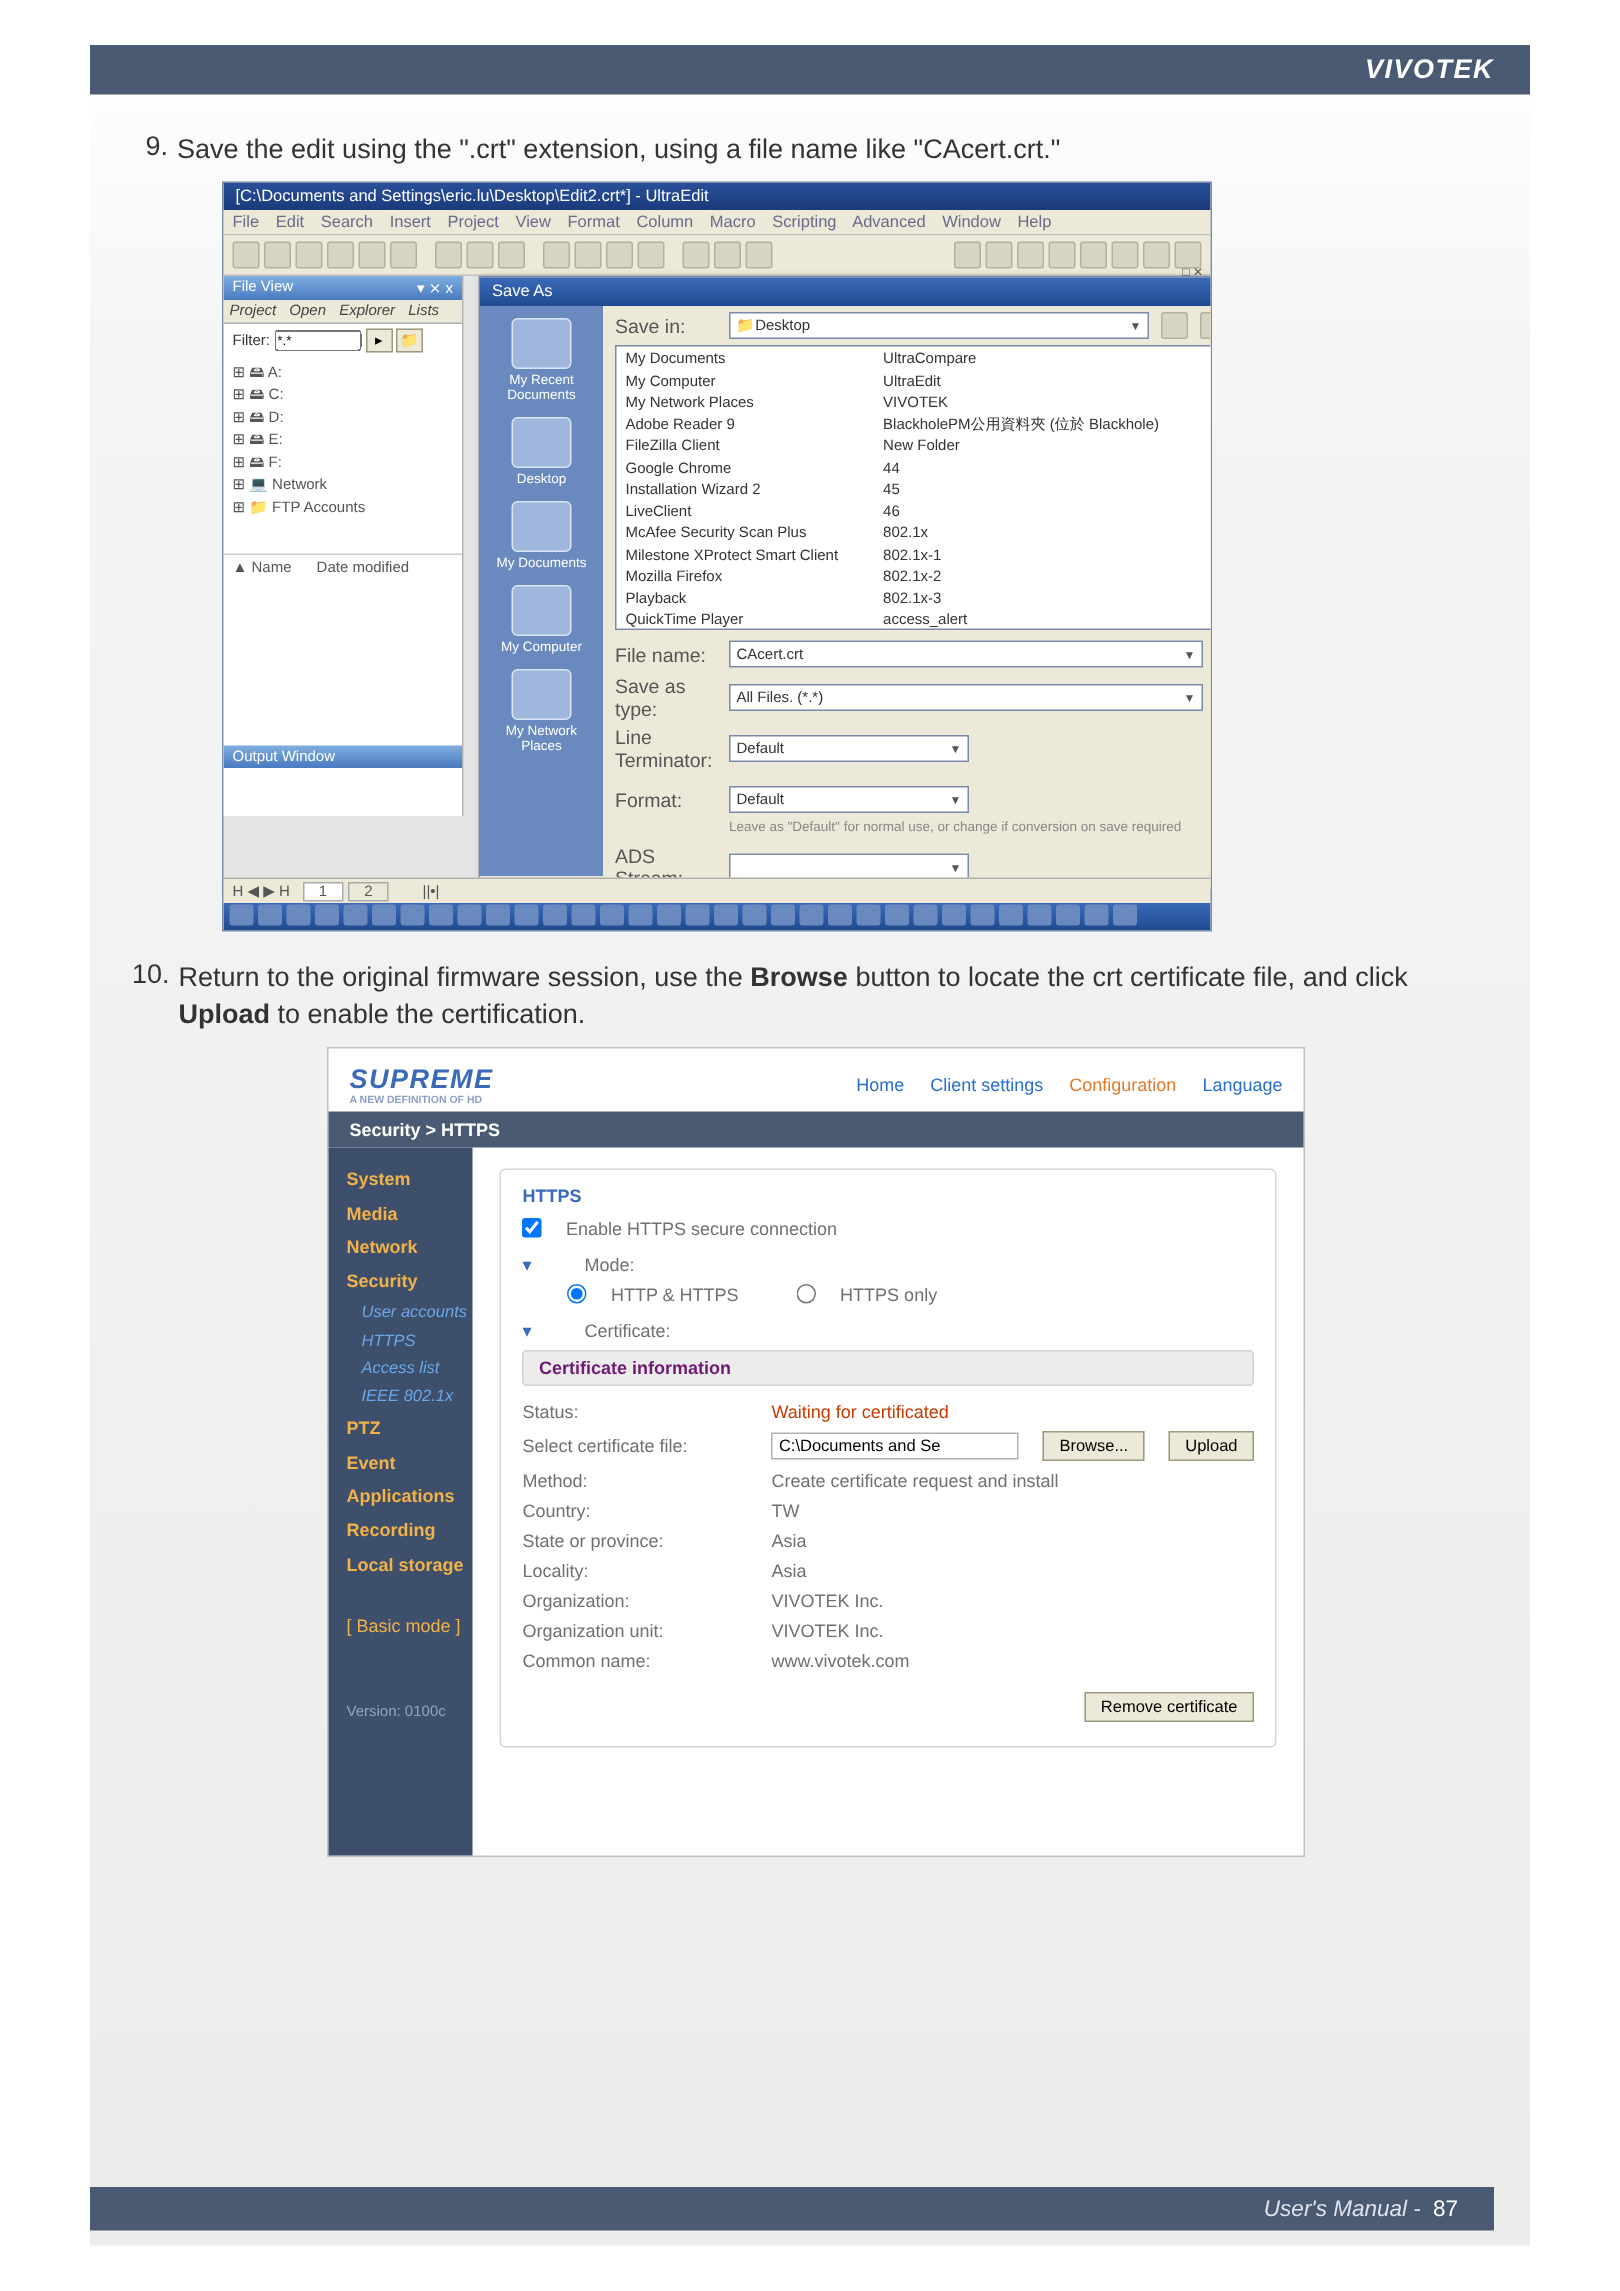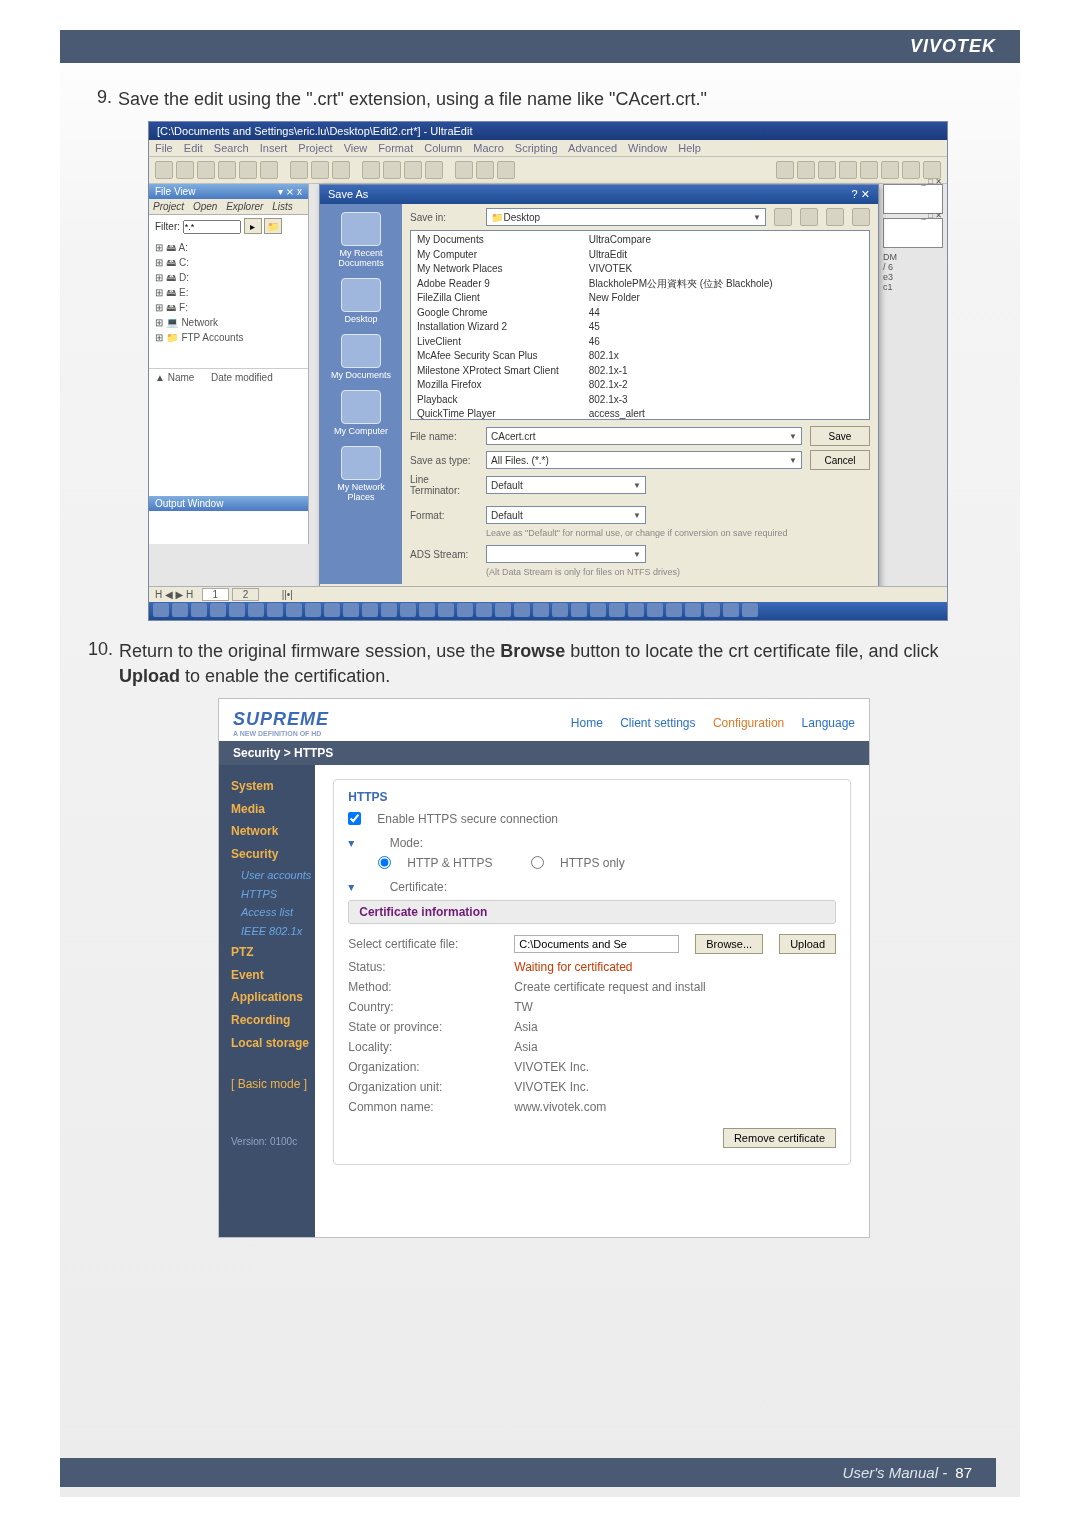--- a/index.html
+++ b/index.html
@@ -26,21 +26,21 @@
     text-align: right;
     padding: 6px 24px;
     font-size: 18px;
     letter-spacing: 1px;
   }
   .content { padding: 24px 28px; }
   .step { display: flex; gap: 6px; margin-bottom: 10px; font-size: 18px; color: #333; }
   .step .num { flex: 0 0 24px; text-align: right; }
   .step .txt { flex: 1; line-height: 1.35; }
   .screenshot1 {
-    width: 800px; height: 500px;
+    width: 660px; height: 500px;
     margin: 6px 0 18px 60px;
     border: 1px solid #7a8aa8;
     background: #e6e6e6;
     position: relative;
     font-size: 11px;
     overflow: hidden;
   }
   .ss1-title {
     background: linear-gradient(#2a4f9a,#1a3a7a);
     color: #fff;
@@ -109,21 +109,21 @@
     padding: 8px 4px;
     display: flex; flex-direction: column; gap: 10px;
     text-align: center; color: #fff; font-size: 9px;
   }
   .side-item .ico {
     width: 40px; height: 34px; margin: 0 auto 2px;
     background: #9fb7dc; border: 1px solid #dbe5f3; border-radius: 4px;
   }
   .dlg-main { flex: 1; background: #ece9d8; padding: 4px 8px; }
   .dlg-row { display: flex; align-items: center; margin-bottom: 4px; gap: 8px; }
-  .dlg-row label { width: 68px; font-size: 10px; color: #555; }
+  .dlg-row label { width: 68px; font-size: 13px; color: #555; }
   .dlg-row .field {
     flex: 1; background: #fff; border: 1px solid #7a8aa8;
     height: 18px; font-size: 10px; padding: 1px 4px; display:flex; align-items:center;
   }
   .dlg-row .field.sel::after { content: "▼"; margin-left:auto; color:#555; font-size:8px; }
   .dlg-btn {
     width: 60px; height: 20px; background: #ece9d8;
     border: 1px solid #9a9a80; font-size: 10px;
   }
   .file-pane {
@@ -519,29 +519,29 @@
               <span>HTTP &amp; HTTPS</span>
               &nbsp;&nbsp;
               <input type="radio" style="">
               <span>HTTPS only</span>
             </div>
             <div class="row" style="margin-top:10px">
               <span style="color:#3a6ab8">▾</span>&nbsp;<span>Certificate:</span>
             </div>
             <div class="inset">Certificate information</div>
             <div class="row">
+                <span class="lbl">Status:</span>
+                <span class="status-link">Waiting for certificated</span>
+              </div>
+            <div class="row">
               <span class="lbl">Select certificate file:</span>
               <input class="path-in" value="C:\Documents and Se" style="">
               <button class="wbtn">Browse...</button>
               <button class="wbtn">Upload</button>
             </div>
-            <div class="row">
-                <span class="lbl">Status:</span>
-                <span class="status-link">Waiting for certificated</span>
-              </div>
             <div class="row">
                 <span class="lbl">Method:</span>
                 <span>Create certificate request and install</span>
               </div>
             <div class="row">
                 <span class="lbl">Country:</span>
                 <span>TW</span>
               </div>
             <div class="row">
                 <span class="lbl">State or province:</span>

